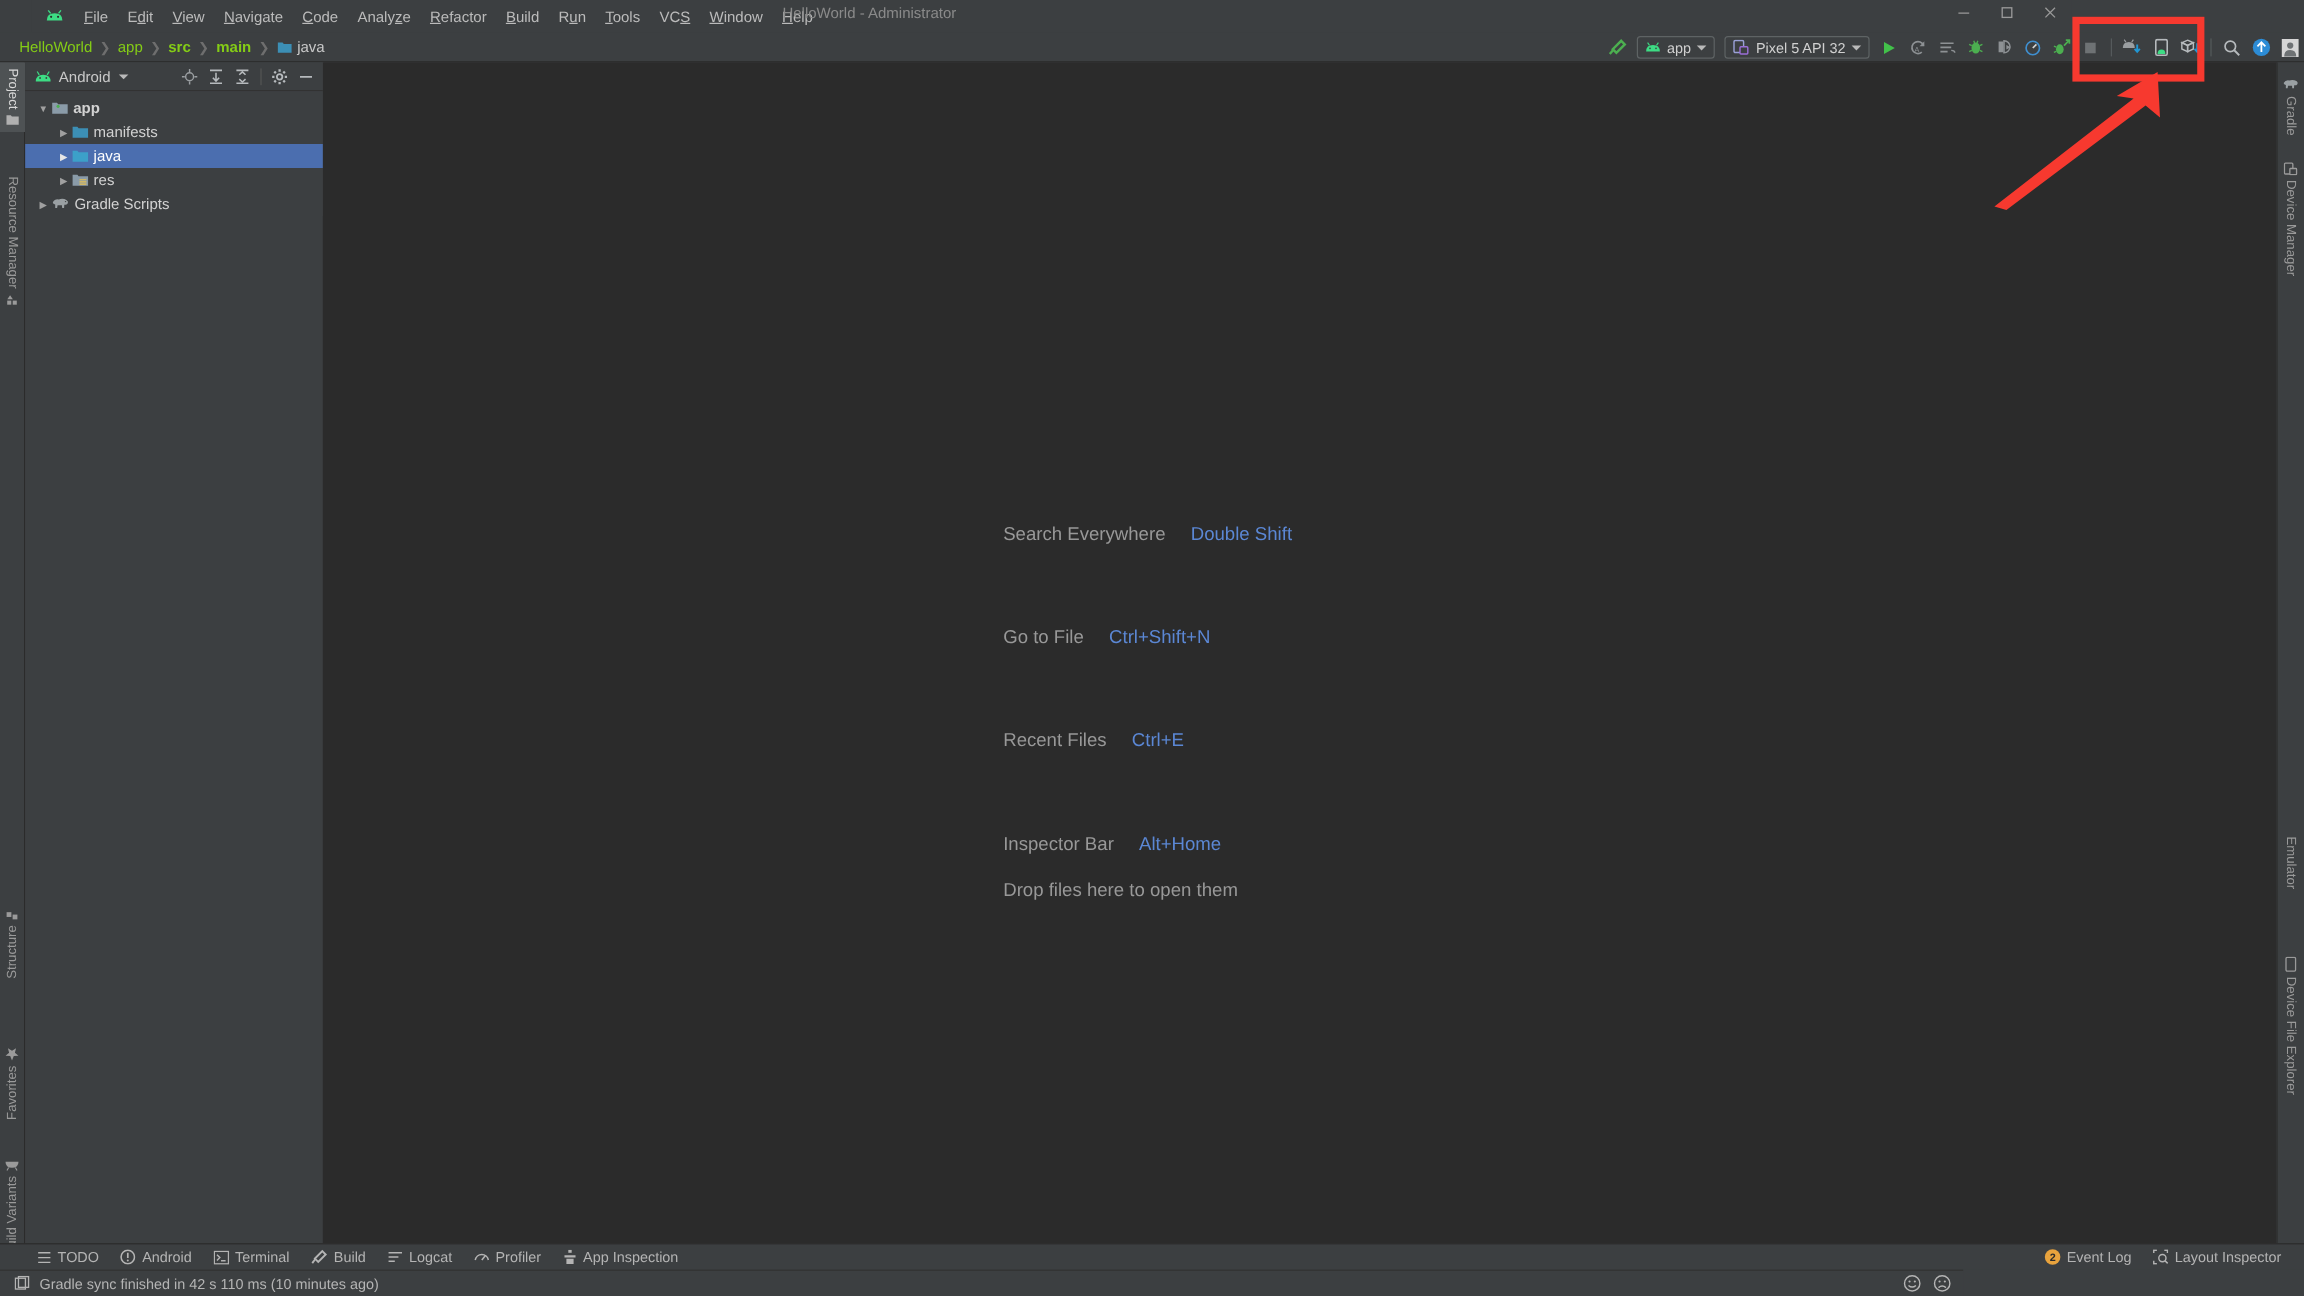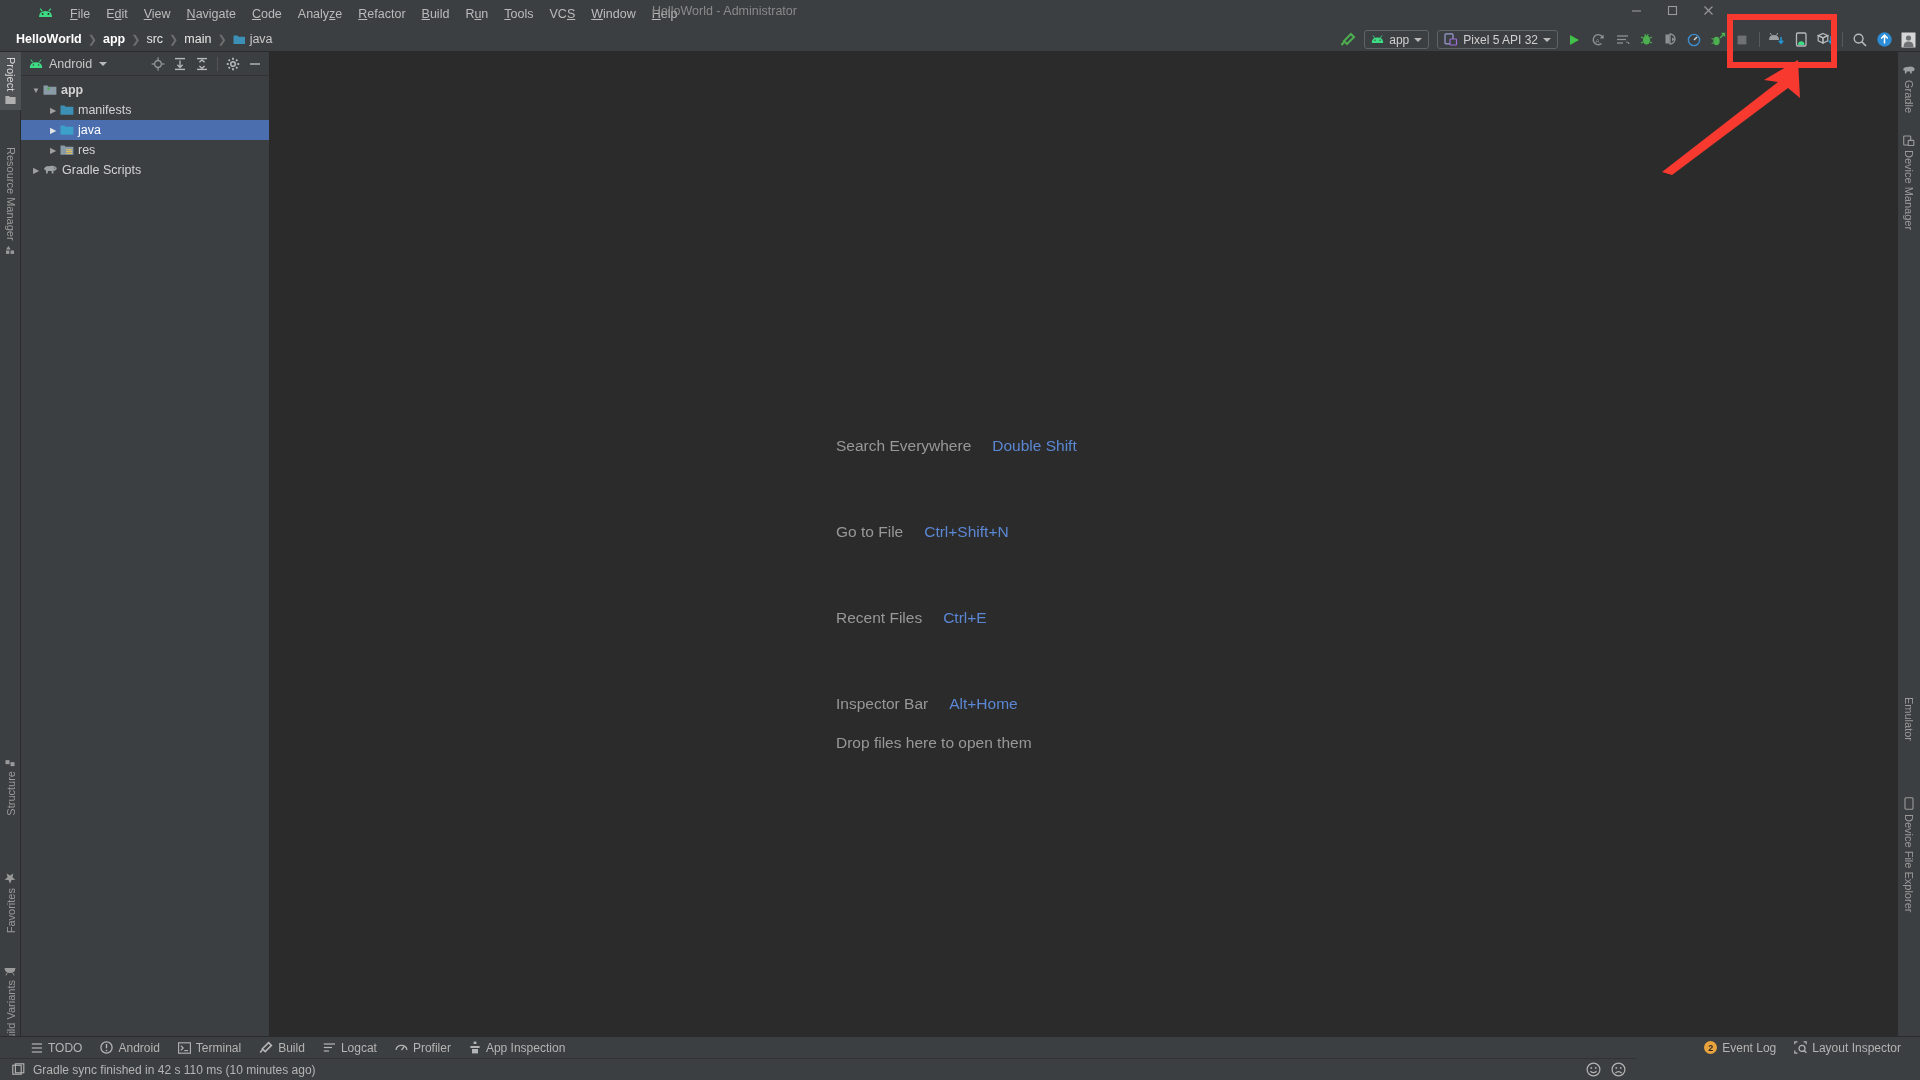--- a/index.html
+++ b/index.html
@@ -43,22 +43,22 @@
   
   .navbar {
     position:absolute; top:27px; left:0; width:1920px; height:25px;
     background:#3c3f41; border-bottom:1px solid #2b2b2b;
     display:flex; align-items:center;
   }
   .crumbs { display:flex; align-items:center; padding-left:12px; }
   .crumb {
     font-size:12.5px; color:#a9b7c6; padding:2px 4px; display:flex; align-items:center; gap:4px;
   }
-  .crumb.bold { color:#ffffff; font-weight:bold; }
-  .crumb.dim { color:#e5e5e5; }
+  .crumb.bold { color:#84cc16; font-weight:normal; }
+  .crumb.dim { color:#84cc16;font-weight:bold; }
   .crumb-sep { color:#6e6e6e; font-size:11px; padding:0 2px; }
 
   .toolbar-right {
     position:absolute; right:0; top:0; height:25px;
     display:flex; align-items:center; gap:0;
   }
   .tb-btn {
     width:22px; height:22px; display:flex; align-items:center; justify-content:center;
     border-radius:3px; margin:0 1px;
   }

